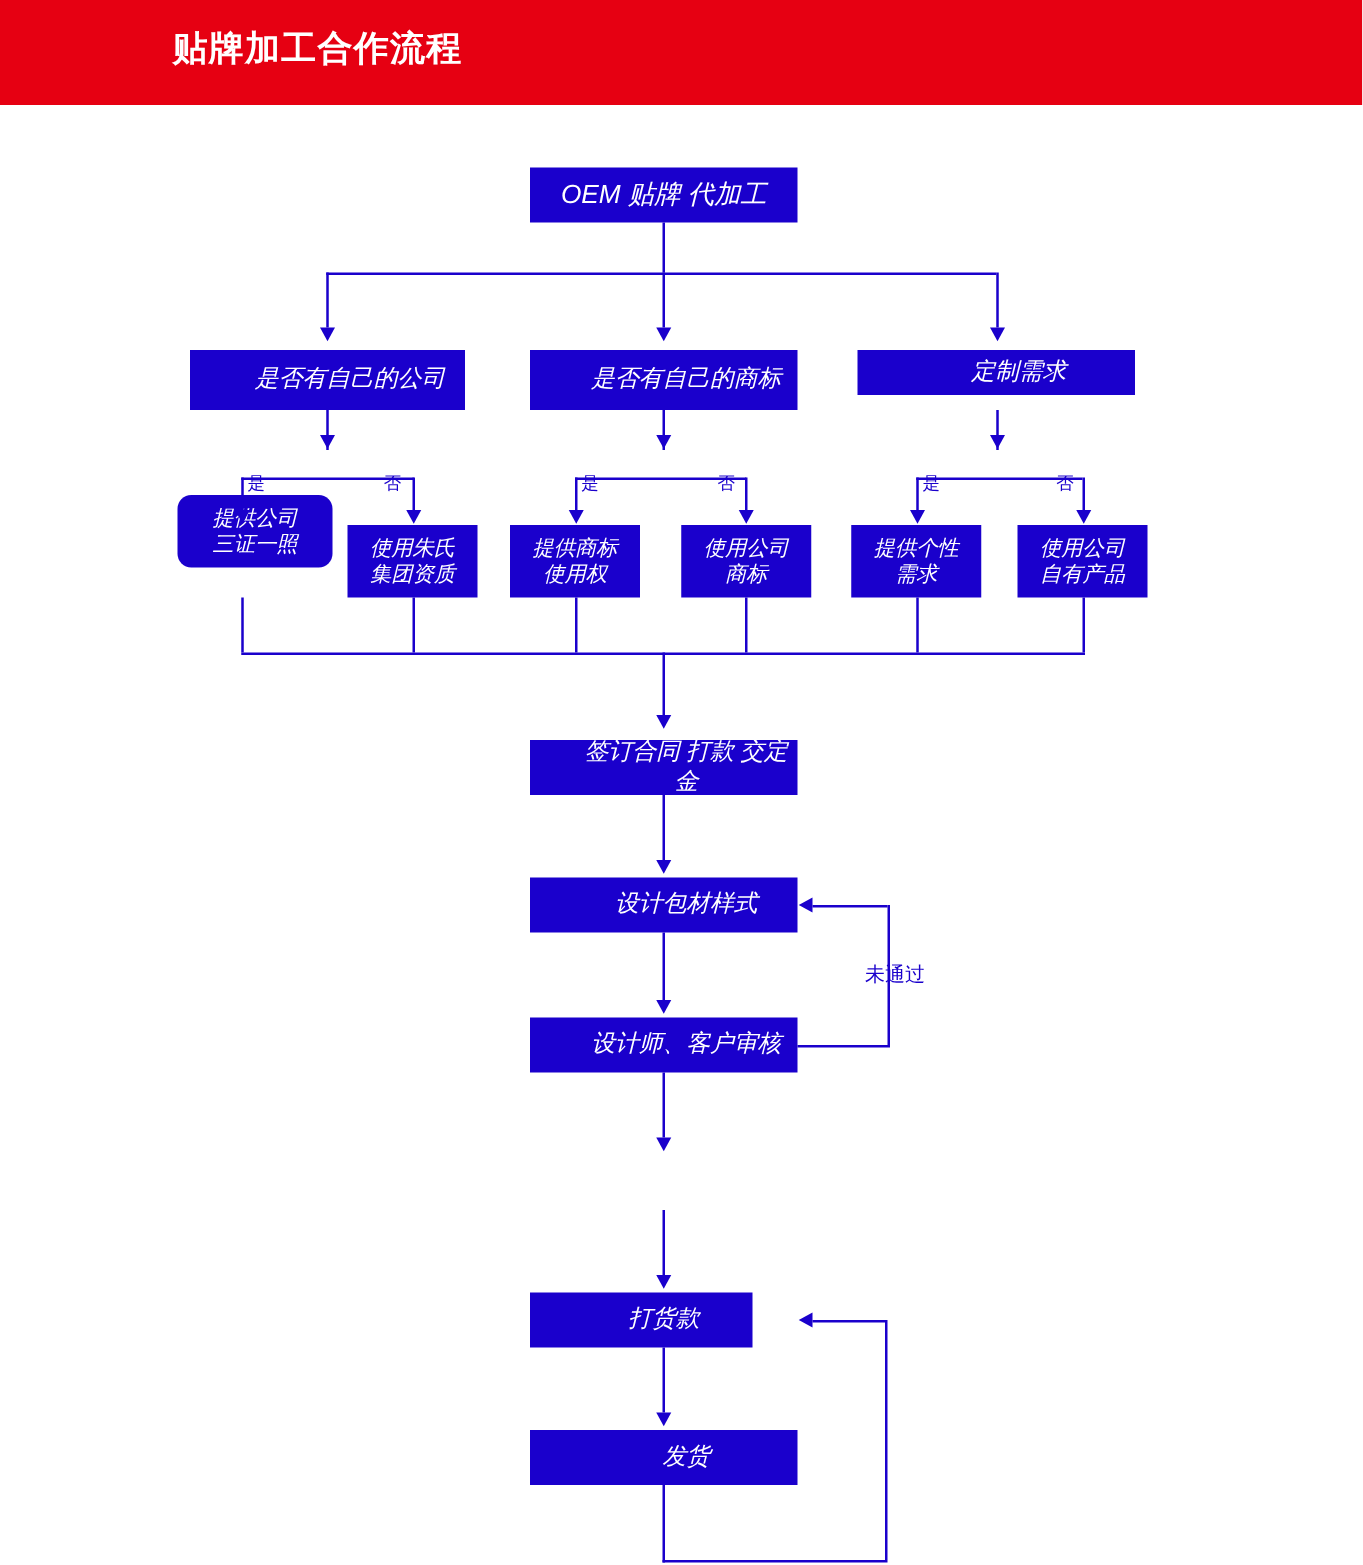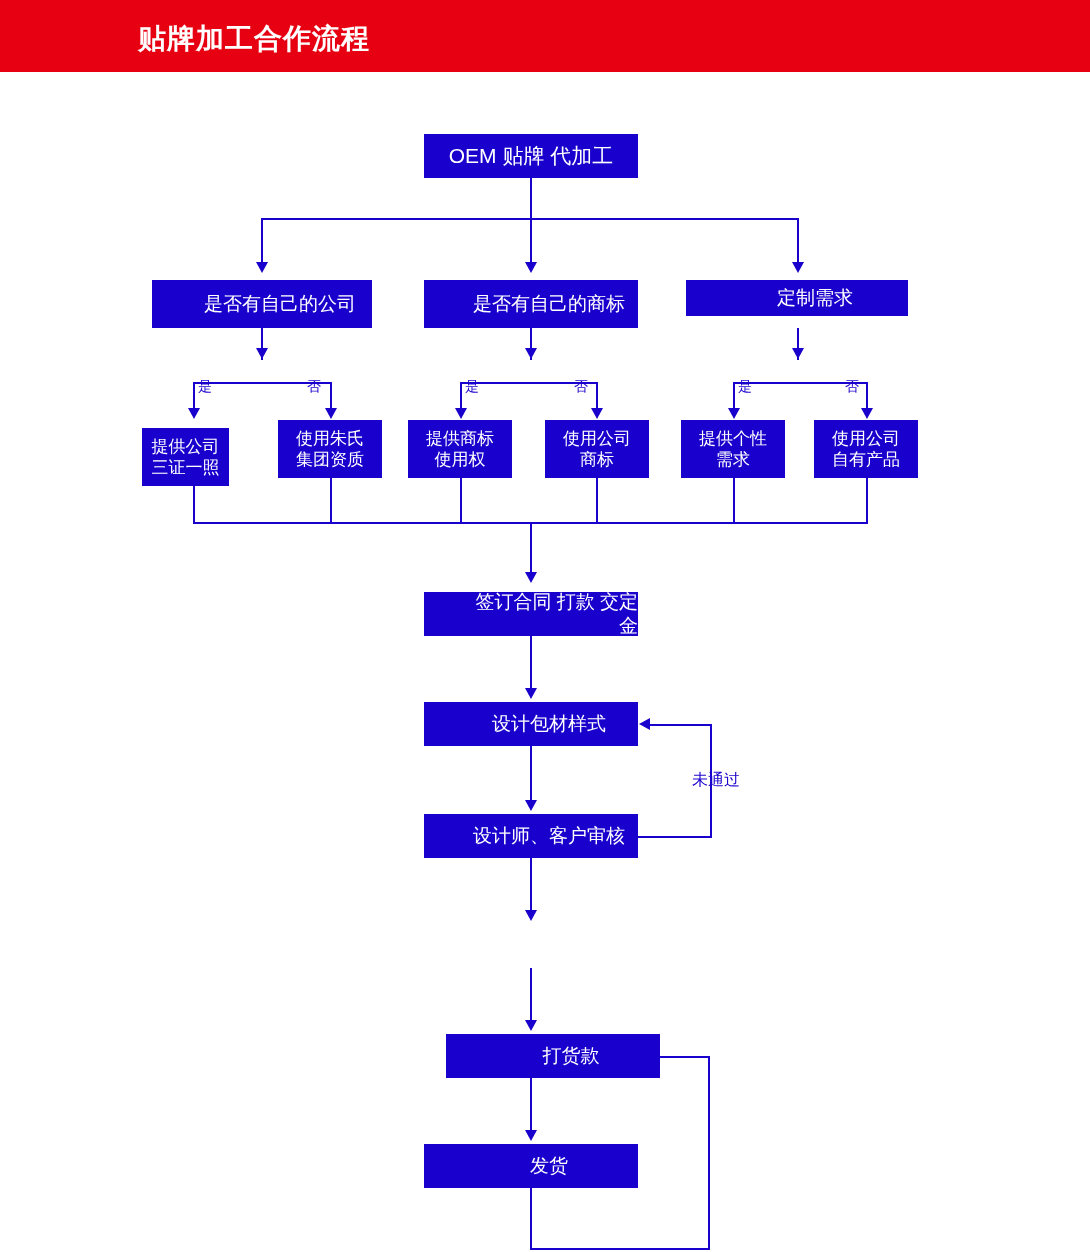--- a/index.html
+++ b/index.html
@@ -16,21 +16,21 @@
     height: 1252px;
     background: #ffffff;
     overflow: hidden;
   }
   
   .banner {
     position: absolute;
     left: 0;
     top: 0;
     width: 1090px;
-    height: 72px;
+    height: 84px;
     background: #e60012;
   }
   .banner-title {
     position: absolute;
     left: 138px;
     top: 20px;
     font-size: 28px;
     font-weight: bold;
     color: #ffffff;
     letter-spacing: 1px;
@@ -45,21 +45,21 @@
     align-items: center;
     justify-content: center;
     text-align: center;
     line-height: 1.25;
     box-sizing: border-box;
   }
   .node.big  { font-size: 21px; }
   .node.mid  { font-size: 19px; padding-left: 36px; }
   .node.small{ font-size: 17px; }
   .node.two-line { flex-direction: column; }
-  .node span { display: block; }
+  .node span { display: block; font-style: italic; }
 
   
   .ln-v, .ln-h {
     position: absolute;
     background: #1a00cc;
   }
   .ln-v { width: 2px; }
   .ln-h { height: 2px; }
   .arrow-down {
     position: absolute;
@@ -102,21 +102,21 @@
   </div>
 
   <div class="node mid" style="left:424px; top:280px; width:214px; height:48px;">
     <span>是否有自己的商标</span>
   </div>
 
   <div class="node mid" style="left:686px; top:280px; width:222px; height:36px;">
     <span>定制需求</span>
   </div>
 
-  <div class="node small two-line" style="left:142px; top:428px; width:87px; height:58px;">
+  <div class="node small two-line" style="left:142px; top:396px; width:124px; height:58px;border-radius:11px;">
     <span>提供公司</span>
     <span>三证一照</span>
   </div>
 
   <div class="node small two-line" style="left:278px; top:420px; width:104px; height:58px;">
     <span>使用朱氏</span>
     <span>集团资质</span>
   </div>
 
   <div class="node small two-line" style="left:408px; top:420px; width:104px; height:58px;">
@@ -132,34 +132,34 @@
   <div class="node small two-line" style="left:681px; top:420px; width:104px; height:58px;">
     <span>提供个性</span>
     <span>需求</span>
   </div>
 
   <div class="node small two-line" style="left:814px; top:420px; width:104px; height:58px;">
     <span>使用公司</span>
     <span>自有产品</span>
   </div>
 
-  <div class="node mid" style="left:424px; top:592px; width:214px; height:44px;text-align:right;">
+  <div class="node mid" style="left:424px; top:592px; width:214px; height:44px;">
     <span>签订合同 打款 交定金</span>
   </div>
 
   <div class="node mid" style="left:424px; top:702px; width:214px; height:44px;text-align:right;">
     <span>设计包材样式</span>
   </div>
 
   <div class="node mid" style="left:424px; top:814px; width:214px; height:44px;">
     <span>设计师、客户审核</span>
   </div>
 
 
-  <div class="node mid" style="left:446px; top:1034px; width:214px; height:44px;">
+  <div class="node mid" style="left:424px; top:1034px; width:178px; height:44px;">
     <span>打货款</span>
   </div>
 
   <div class="node mid" style="left:424px; top:1144px; width:214px; height:44px;">
     <span>发货</span>
   </div>
 
   <div class="ln-v" style="left:530px; top:178px; height:40px;"></div>
   <div class="ln-h" style="left:261px; top:218px; width:536px;"></div>
   <div class="ln-v" style="left:261px; top:218px; height:44px;"></div>

